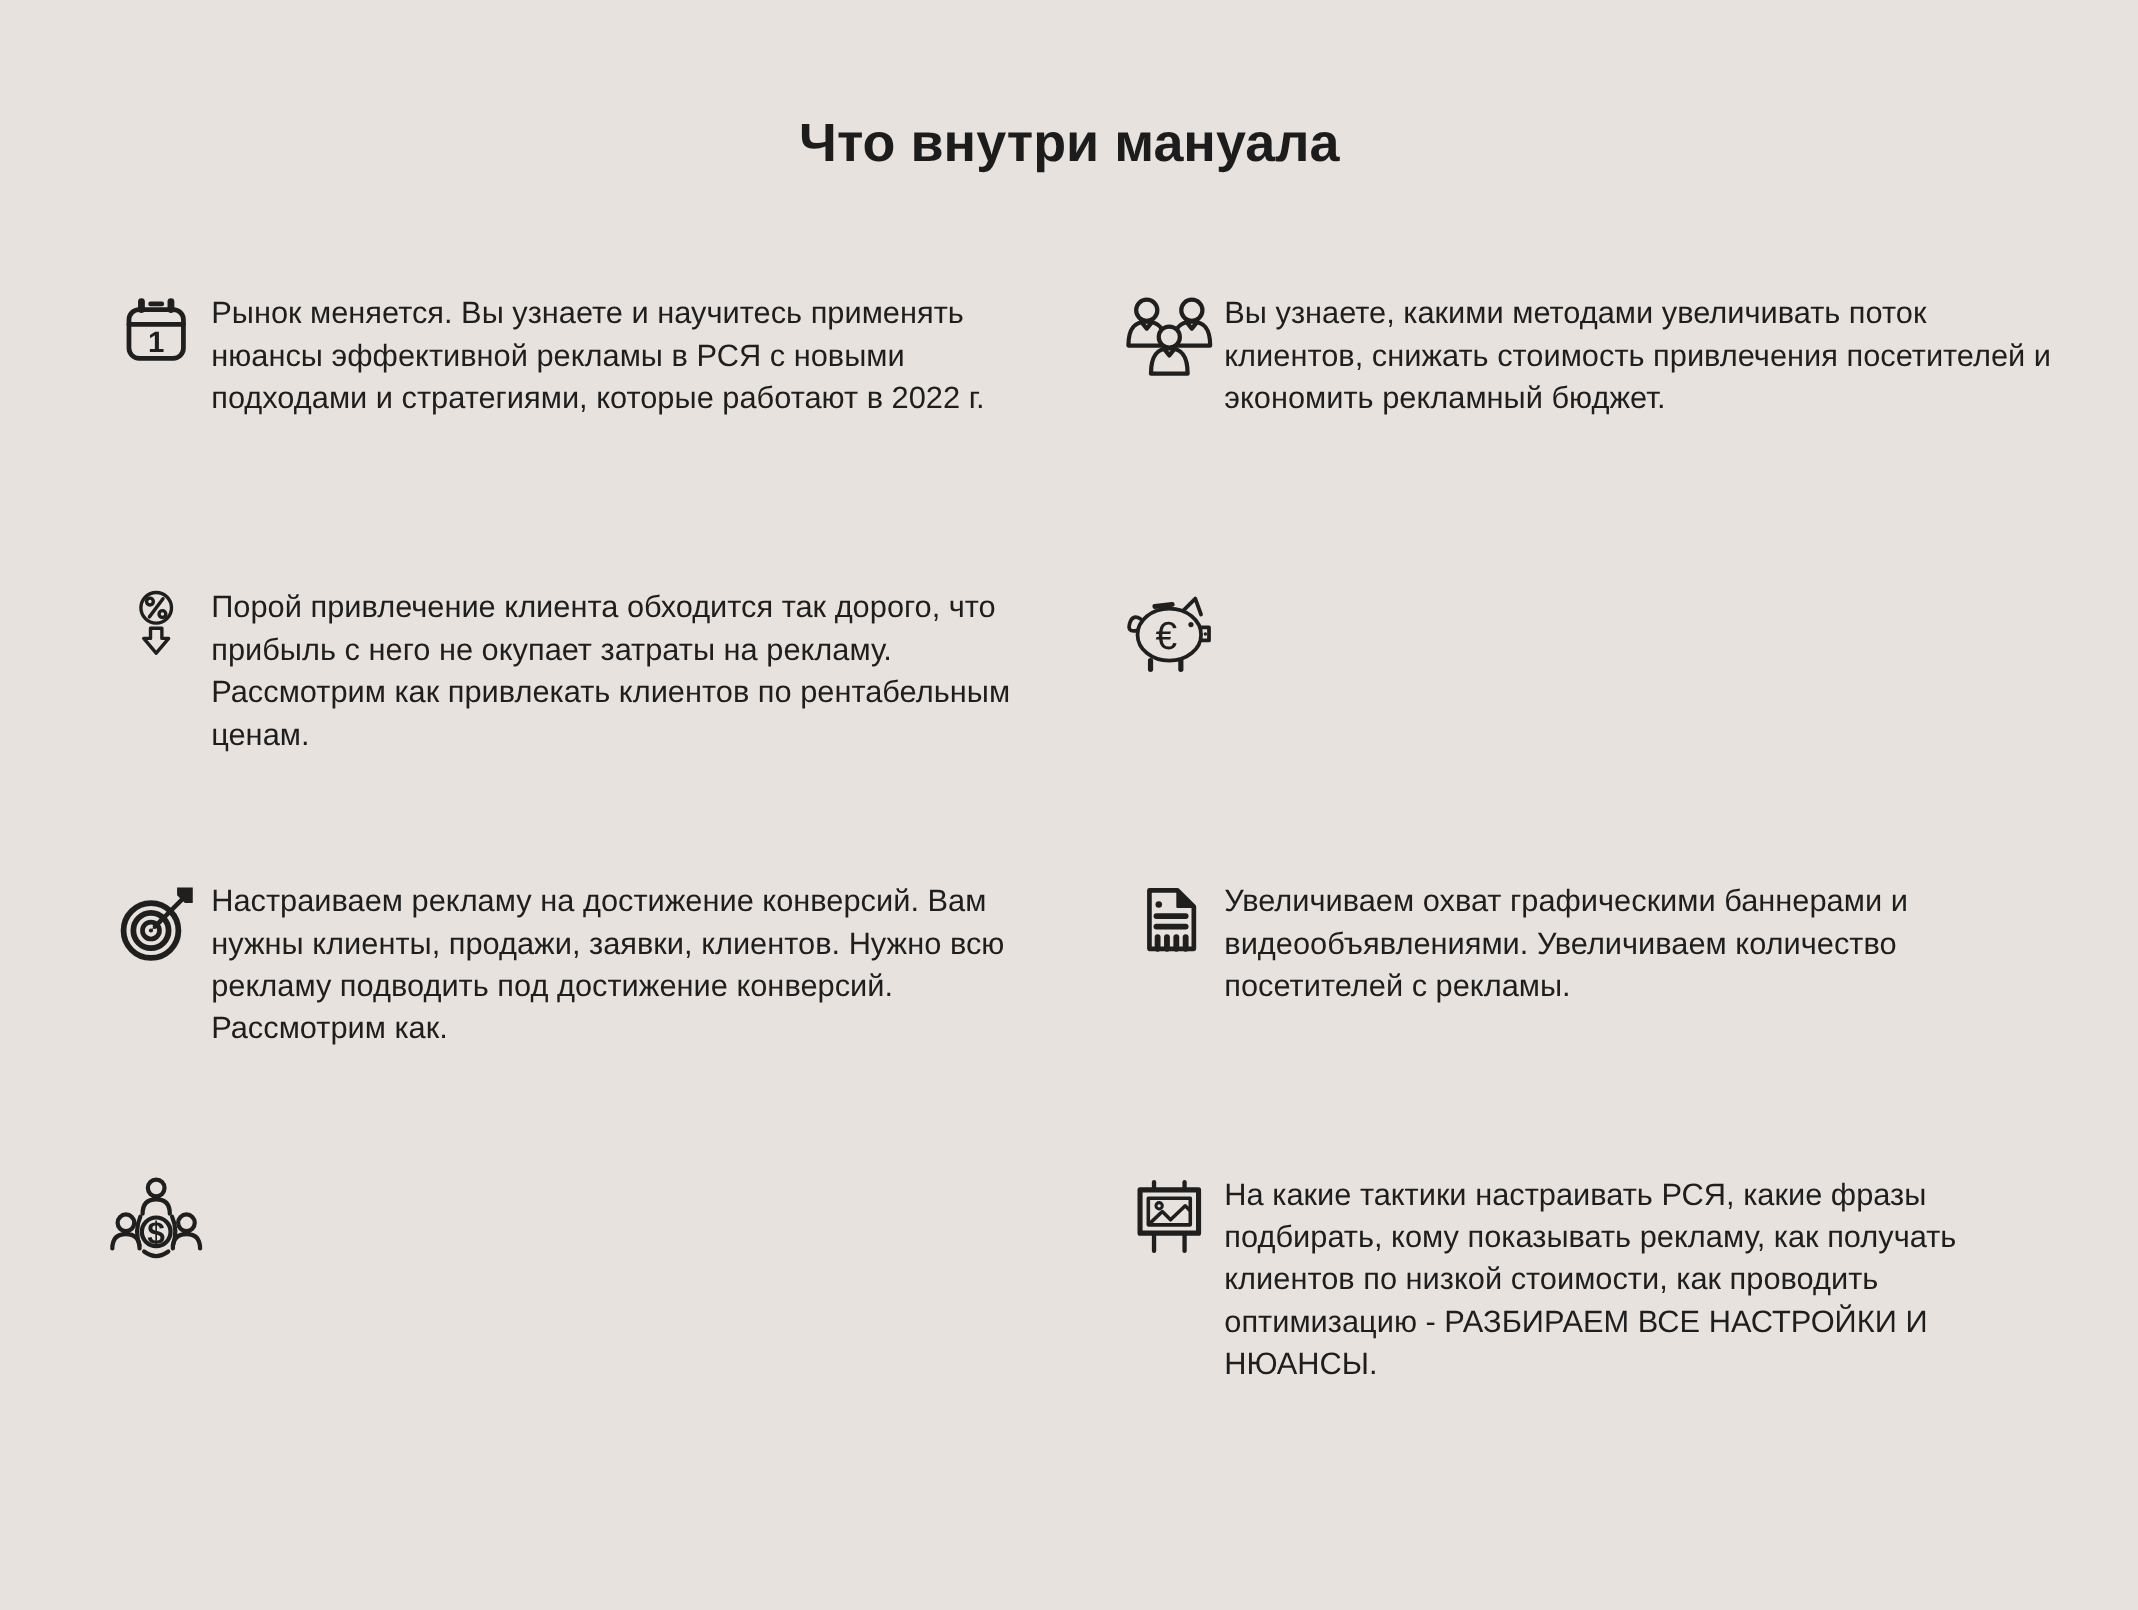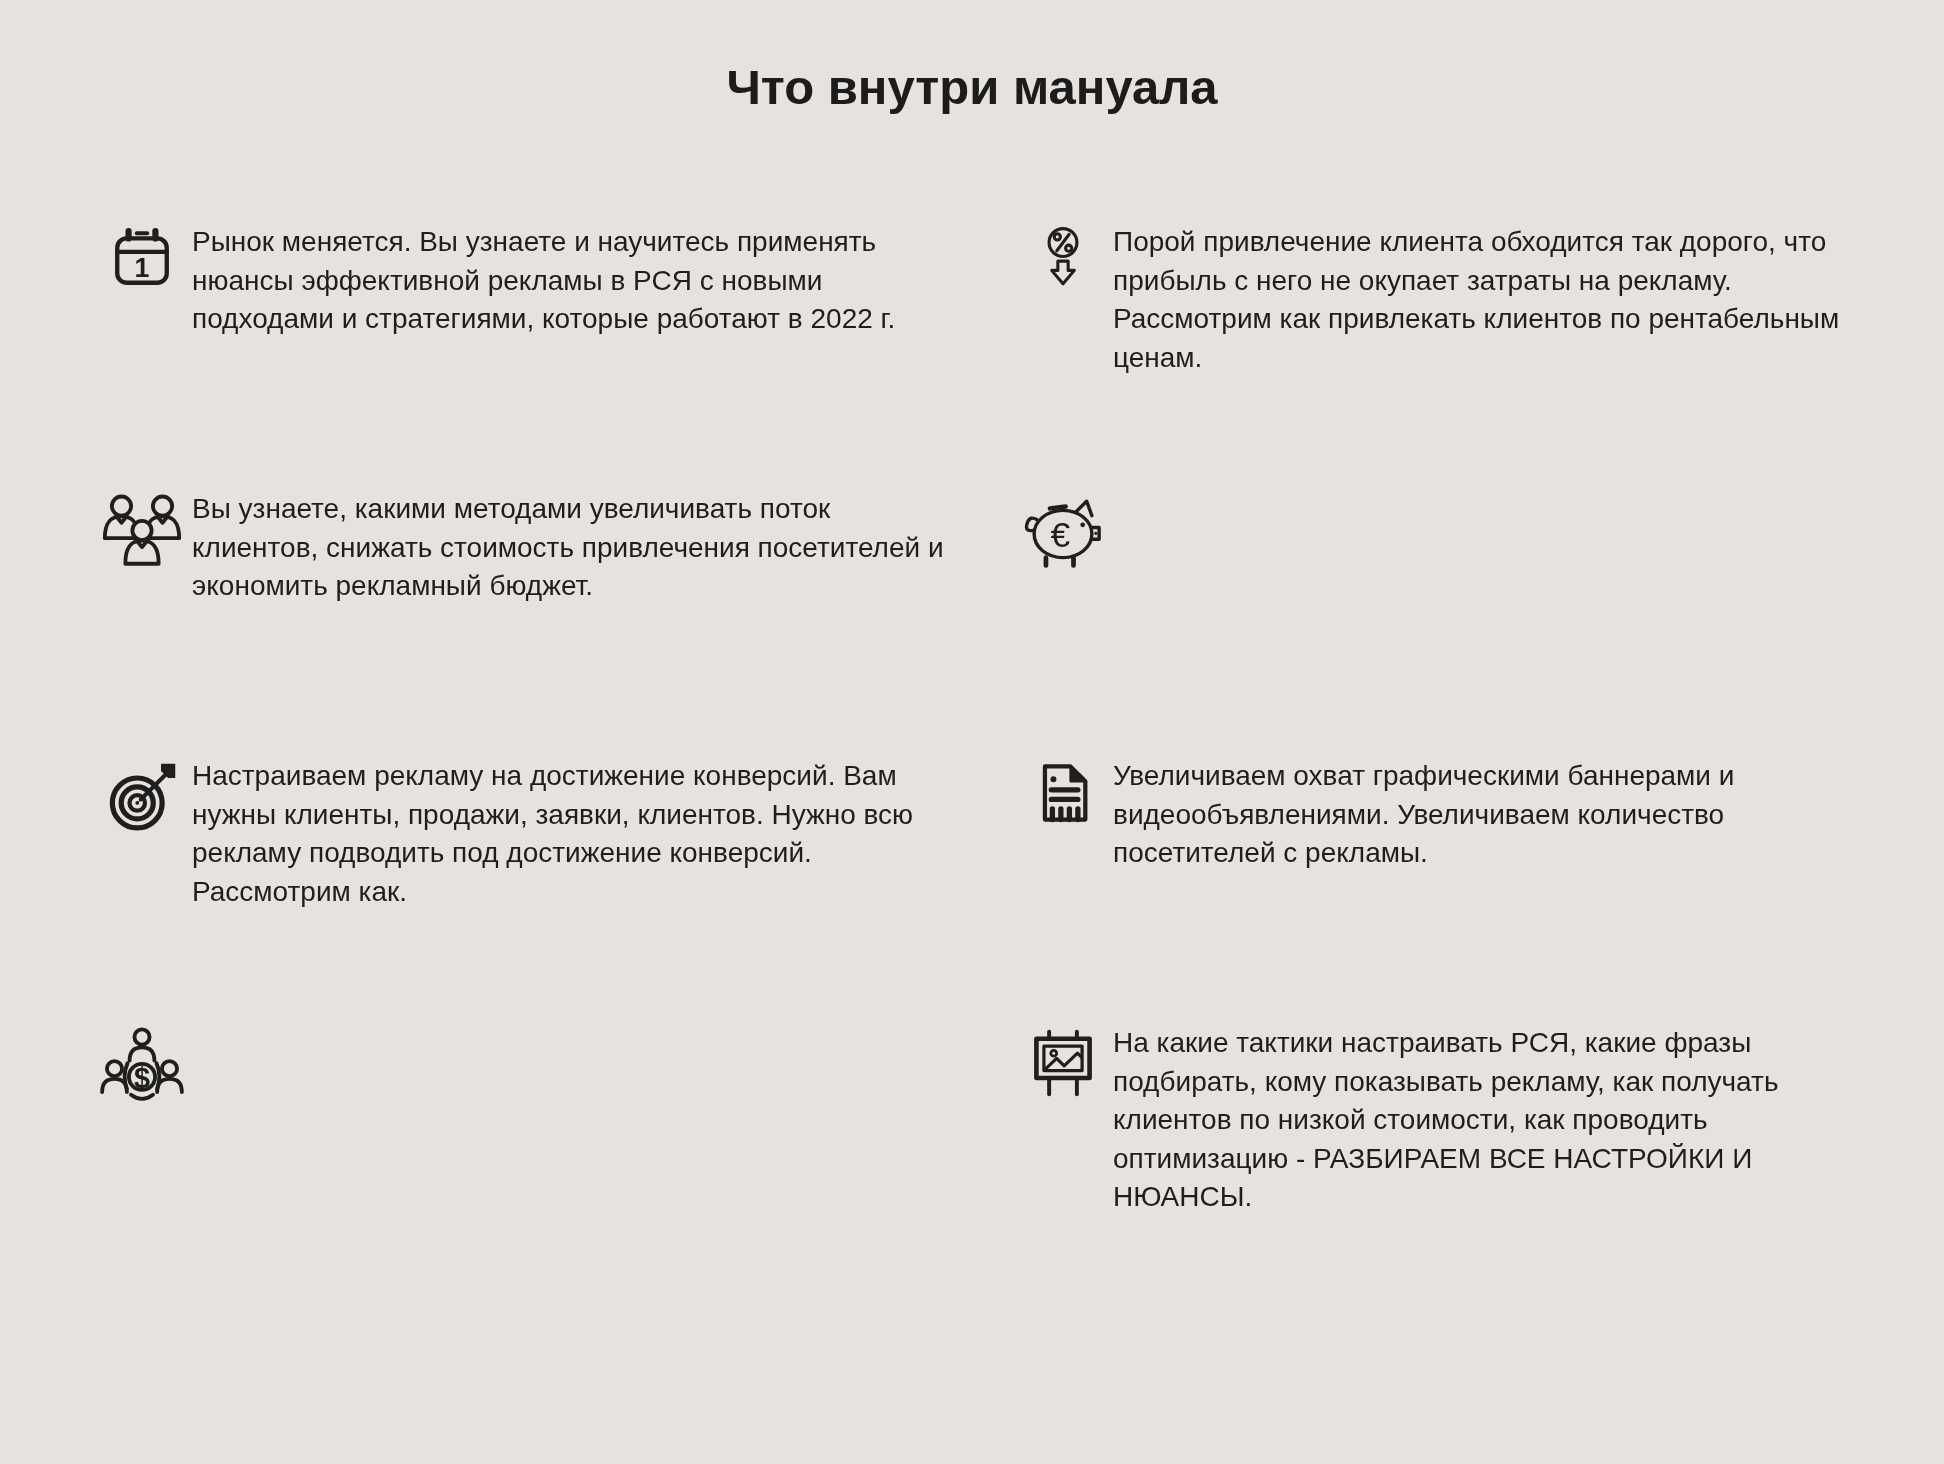--- a/index.html
+++ b/index.html
@@ -5,21 +5,21 @@
   html, body { margin: 0; padding: 0; }
   body {
     width: 1944px;
     height: 1464px;
     background: #e7e2de;
     font-family: "Liberation Sans", sans-serif;
     color: #1d1d1d;
     overflow: hidden;
   }
   .title {
-    padding-top: 55px;
+    padding-top: 98px;
     margin: 0;
     text-align: center;
     font-size: 49px;
     line-height: 64px;
     font-weight: 700;
     color: #1c1c1c;
   }
   .features {
     margin: 104px 56px 0 92px;
     display: grid;
@@ -62,46 +62,46 @@
         <line x1="45" y1="6" x2="45" y2="13" stroke-width="6"></line>
         <line x1="27" y1="8" x2="37" y2="8" stroke-width="4"></line>
         <text x="32" y="50" text-anchor="middle" font-size="26" font-weight="700">1</text>
       </svg>
     </div>
     <div class="feature-text">Рынок меняется. Вы узнаете и научитесь применять нюансы эффективной рекламы в РСЯ с новыми подходами и стратегиями, которые работают в 2022 г.</div>
   </div>
 
   <div class="feature">
     <div class="icon-box">
-      <svg class="ic" width="66" height="66" viewBox="0 0 64 64" stroke-width="3">
-        <circle cx="32" cy="17" r="13.5"></circle>
-        <circle cx="26.5" cy="11.5" r="3"></circle>
-        <circle cx="37.5" cy="22.5" r="3"></circle>
-        <line x1="38" y1="9" x2="26" y2="25"></line>
-        <path d="M27 35 L37 35 L37 44 L43 44 L32 57 L21 44 L27 44 Z"></path>
-      </svg>
-    </div>
-    <div class="feature-text">Порой привлечение клиента обходится так дорого, что прибыль с него не окупает затраты на рекламу. Рассмотрим как привлекать клиентов по рентабельным ценам.</div>
-  </div>
-
-  <div class="feature">
-    <div class="icon-box">
       <svg class="ic" width="82" height="82" viewBox="0 0 64 64" stroke-width="3">
         <circle cx="16" cy="11" r="7.5" fill="#e7e2de"></circle>
         <path d="M3 36 C3 22 9 19 16 19 C23 19 29 22 29 36 Z" fill="#e7e2de"></path>
         <path d="M12 19 L16 24 L20 19"></path>
         <circle cx="48" cy="11" r="7.5" fill="#e7e2de"></circle>
         <path d="M35 36 C35 22 41 19 48 19 C55 19 61 22 61 36 Z" fill="#e7e2de"></path>
         <path d="M44 19 L48 24 L52 19"></path>
         <circle cx="32" cy="30" r="7.5" fill="#e7e2de"></circle>
         <path d="M19 56 C19 41 25 38 32 38 C39 38 45 41 45 56 Z" fill="#e7e2de"></path>
         <path d="M28 38 L32 43 L36 38"></path>
       </svg>
     </div>
     <div class="feature-text">Вы узнаете, какими методами увеличивать поток клиентов, снижать стоимость привлечения посетителей и экономить рекламный бюджет.</div>
+  </div>
+
+  <div class="feature">
+    <div class="icon-box">
+      <svg class="ic" width="66" height="66" viewBox="0 0 64 64" stroke-width="3">
+        <circle cx="32" cy="17" r="13.5"></circle>
+        <circle cx="26.5" cy="11.5" r="3"></circle>
+        <circle cx="37.5" cy="22.5" r="3"></circle>
+        <line x1="38" y1="9" x2="26" y2="25"></line>
+        <path d="M27 35 L37 35 L37 44 L43 44 L32 57 L21 44 L27 44 Z"></path>
+      </svg>
+    </div>
+    <div class="feature-text">Порой привлечение клиента обходится так дорого, что прибыль с него не окупает затраты на рекламу. Рассмотрим как привлекать клиентов по рентабельным ценам.</div>
   </div>
 
   <div class="feature">
     <div class="icon-box">
       <svg class="ic" width="84" height="84" viewBox="0 0 64 64" stroke-width="2.6">
         <path d="M10 29 q-8 2 -5 -6 q2 -5 7 -2"></path>
         <ellipse cx="32" cy="32" rx="22" ry="18"></ellipse>
         <path d="M42 15 l8 -8 l4 11"></path>
         <circle cx="47" cy="25" r="1.8" fill="#1f1f1f" stroke="none"></circle>
         <path d="M53.5 27 h6 v9 h-5"></path>

